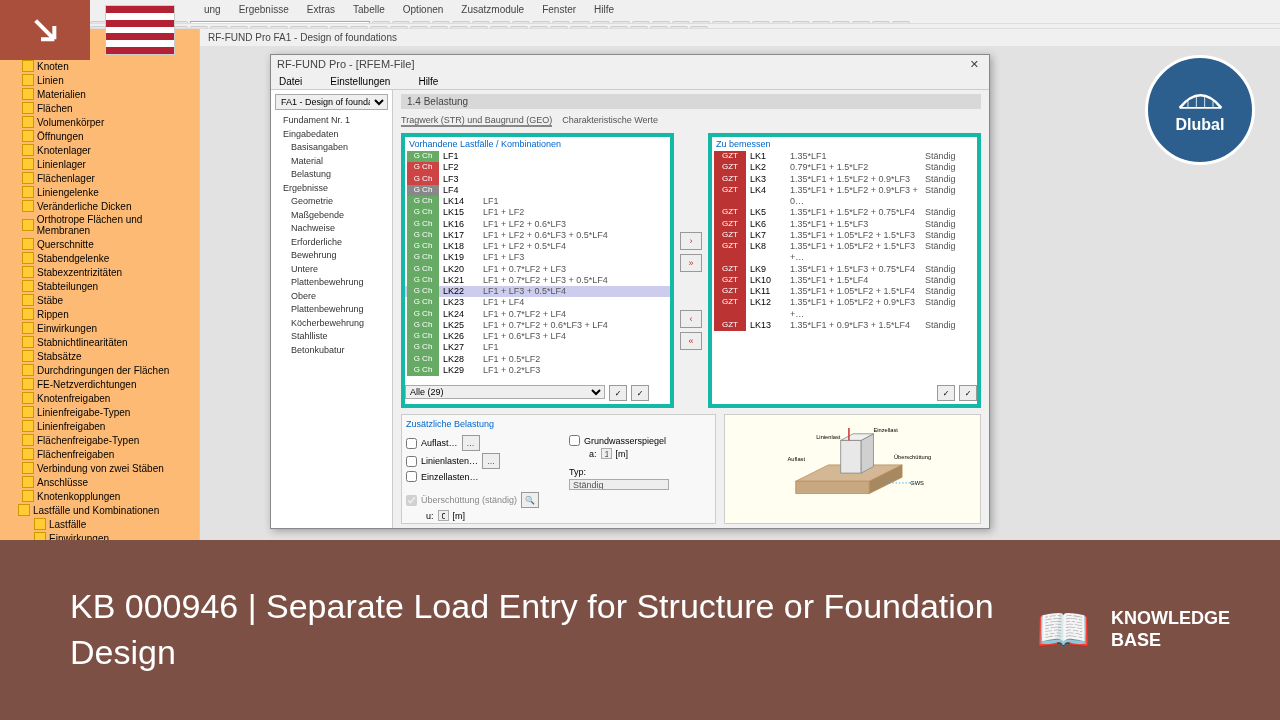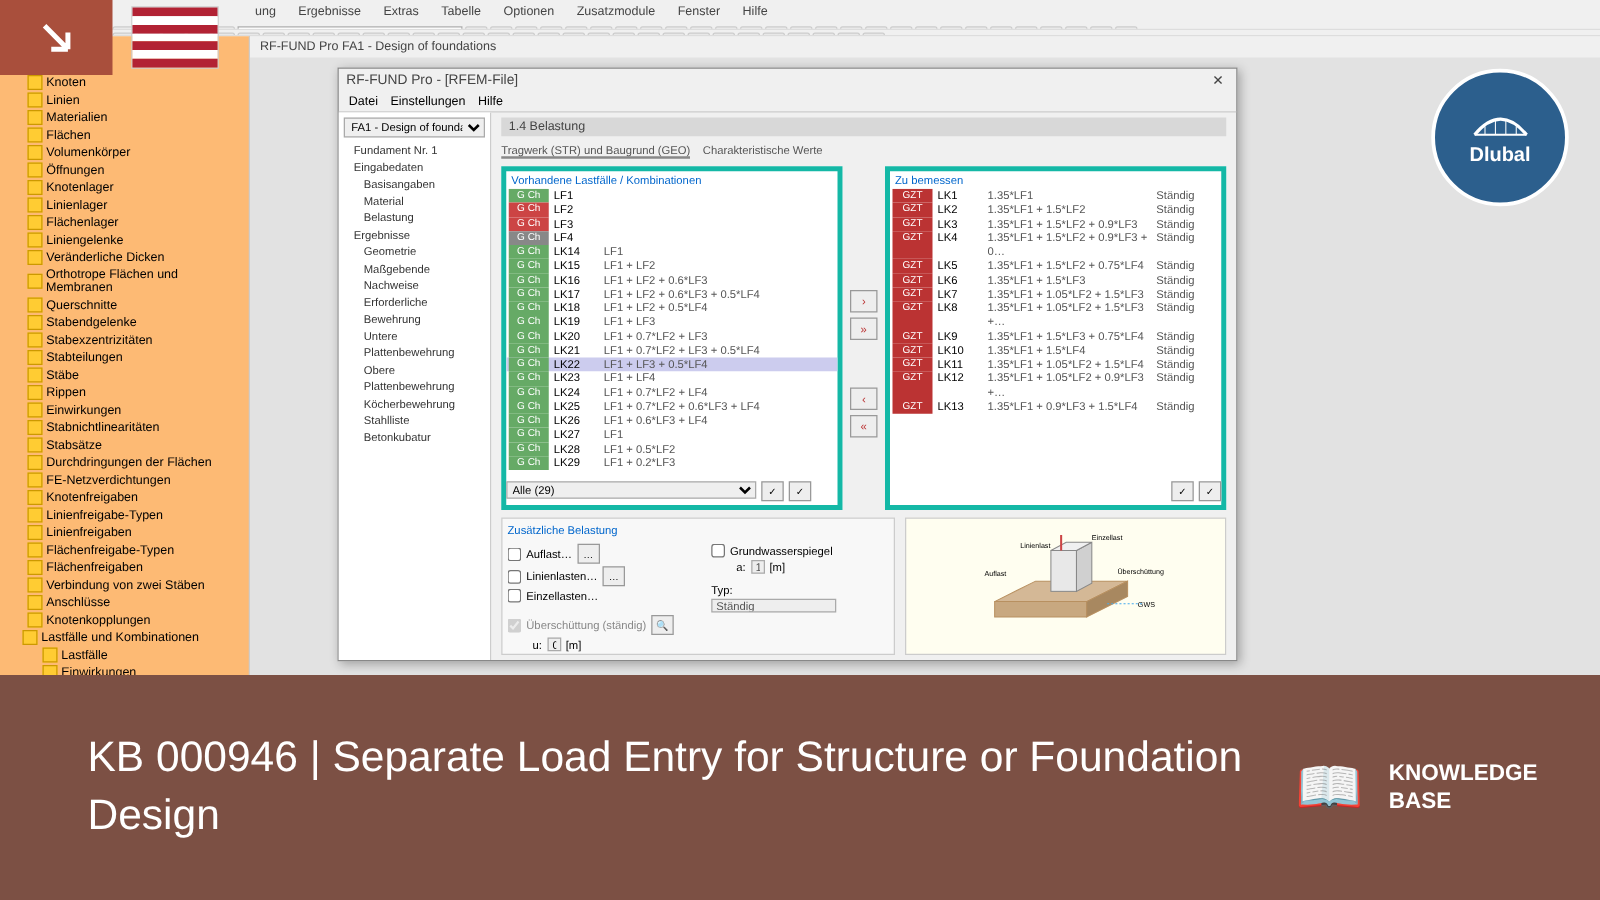--- a/index.html
+++ b/index.html
@@ -24,21 +24,21 @@
 .tree-header::before{content:'▸';font-size:8px}
 .tree-item{padding:1px 4px 1px 22px;display:flex;align-items:center;gap:3px;cursor:default}
 .tree-item::before{content:'';width:10px;height:10px;background:#fc3;border:1px solid #c90;display:inline-block}
 .tree-item.sub{padding-left:34px}
 .tree-item.grp{padding-left:18px}
 .main-area{flex:1;background:#e2e2e2;position:relative}
 .tab-label{font-size:10px;padding:3px 8px;background:#f0f0f0;color:#444}
 .dialog{position:absolute;top:25px;left:70px;width:720px;height:475px;background:#f0f0f0;border:1px solid #888;box-shadow:2px 2px 8px rgba(0,0,0,0.3);display:flex;flex-direction:column}
 .dlg-title{display:flex;justify-content:space-between;padding:3px 6px;font-size:11px;color:#444}
 .dlg-close{cursor:pointer;padding:0 4px}
-.dlg-menu{display:flex;gap:10px;padding:2px 8px;font-size:10px;border-bottom:1px solid #ccc}
+.dlg-menu{display:flex;gap:28px;padding:2px 8px;font-size:10px;border-bottom:1px solid #ccc}
 .dlg-body{flex:1;display:flex}
 .dlg-nav{width:122px;background:#fff;border-right:1px solid #ccc;font-size:9px;padding:4px}
 .nav-dd{width:100%;font-size:9px;border:1px solid #aaa;margin-bottom:4px;padding:1px}
 .nav-tree{line-height:1.5}
 .nav-item{padding:0 0 0 8px;color:#333}
 .nav-item.lvl2{padding-left:16px}
 .dlg-content{flex:1;display:flex;flex-direction:column;padding:4px 8px;font-size:10px}
 .section-hdr{background:#d8d8d8;padding:2px 6px;font-size:10px;color:#444;margin-bottom:4px}
 .tabs-row{display:flex;gap:10px;font-size:9px;padding:2px 0;color:#555}
 .tabs-row span:first-child{border-bottom:2px solid #888}
@@ -367,21 +367,21 @@
                 <div class="list-body" id="right-list">
                     <div class="list-row">
                       <span class="tag rd">GZT</span>
                       <span class="lf">LK1</span>
                       <span class="desc">1.35*LF1</span>
                       <span class="st">Ständig</span>
                     </div>
                     <div class="list-row">
                       <span class="tag rd">GZT</span>
                       <span class="lf">LK2</span>
-                      <span class="desc">1.35*LF1 + 1.5*LF2</span>
+                      <span class="desc">0.79*LF1 + 1.5*LF2</span>
                       <span class="st">Ständig</span>
                     </div>
                     <div class="list-row">
                       <span class="tag rd">GZT</span>
                       <span class="lf">LK3</span>
                       <span class="desc">1.35*LF1 + 1.5*LF2 + 0.9*LF3</span>
                       <span class="st">Ständig</span>
                     </div>
                     <div class="list-row">
                       <span class="tag rd">GZT</span>

